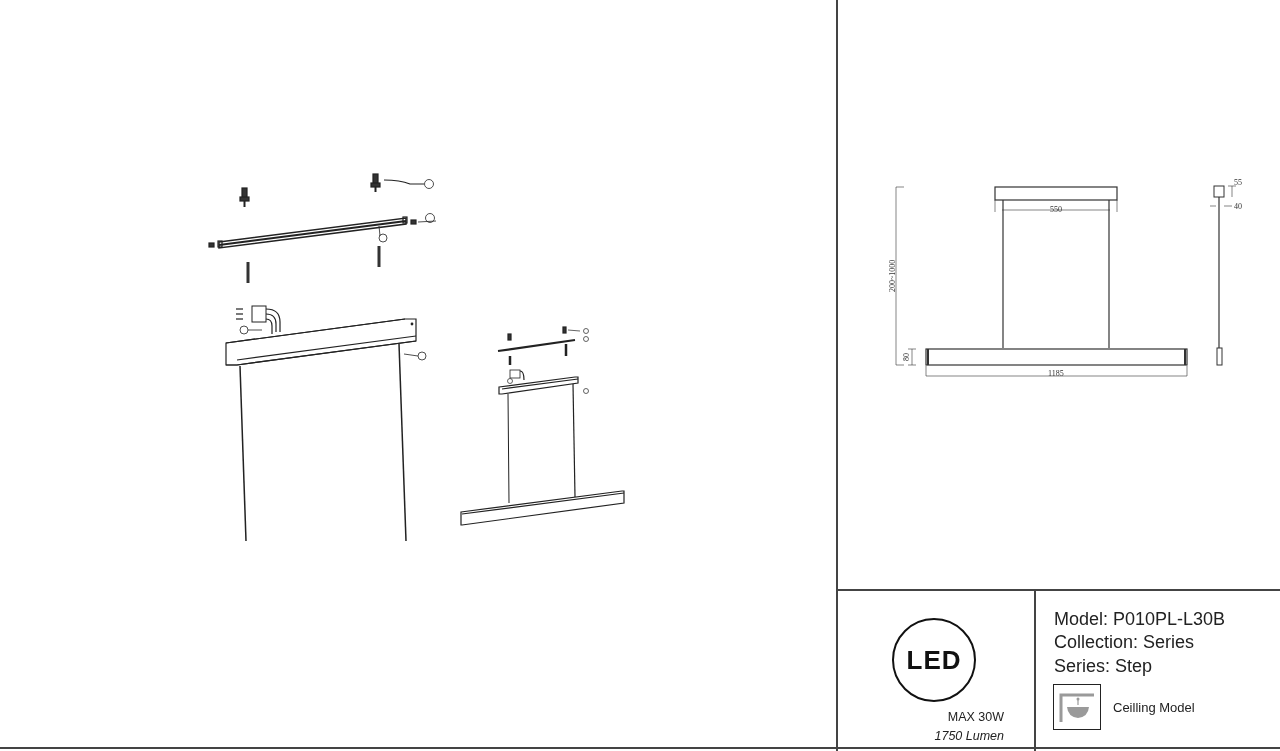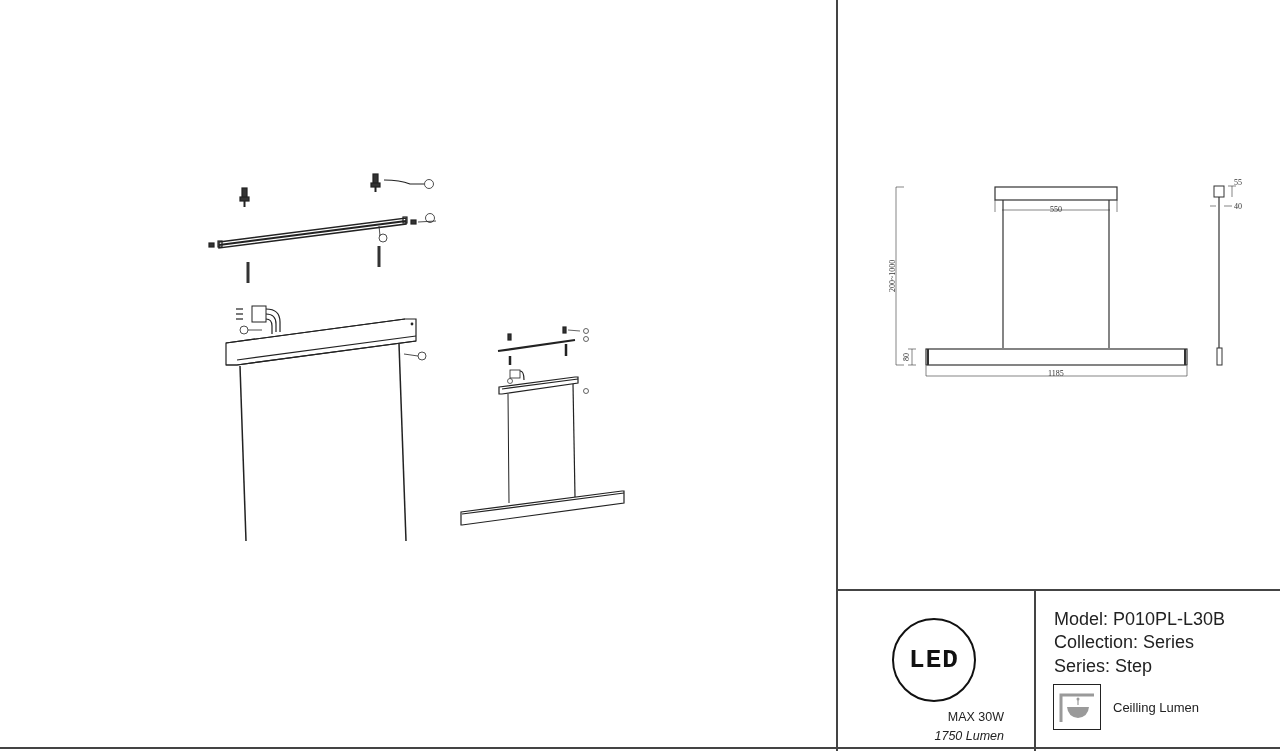--- a/index.html
+++ b/index.html
@@ -4,21 +4,21 @@
 <style>
   html, body { margin: 0; padding: 0; background: #ffffff; }
   body { width: 1280px; height: 751px; position: relative; overflow: hidden; font-family: "Liberation Sans", sans-serif; color: #222; }
   .abs { position: absolute; }
   .vdiv { position: absolute; left: 836px; top: 0; width: 2px; height: 751px; background: #444; }
   .hdiv { position: absolute; left: 837px; top: 589px; width: 443px; height: 2px; background: #444; }
   .bottom-line { position: absolute; left: 0; top: 747px; width: 1280px; height: 2px; background: #444; }
   .vdiv2 { position: absolute; left: 1034px; top: 590px; width: 2px; height: 161px; background: #444; }
   .drawing svg { position: absolute; left: 0; top: 0; }
   .led-badge { position: absolute; left: 892px; top: 618px; width: 84px; height: 84px; border: 2px solid #111; border-radius: 50%; display: flex; align-items: center; justify-content: center; box-sizing: border-box; }
-  .led-badge span { font-family: Liberation Mono, monospace; font-weight: 900; font-size: 26px; letter-spacing: 1px; color: #111; text-align: right; }
+  .led-badge span { font-family: Liberation Sans, sans-serif; font-weight: 900; font-size: 26px; letter-spacing: 1px; color: #111; text-align: right; }
   .led-text { position: absolute; left: 868px; width: 136px; text-align: right; font-size: 12.5px; color: #222; }
   .info-line { position: absolute; left: 1054px; font-size: 18px; color: #222; }
   .cat-icon { position: absolute; left: 1053px; top: 684px; width: 48px; height: 46px; border: 1.5px solid #222; box-sizing: border-box; }
   .cat-label { position: absolute; left: 1113px; top: 700px; font-size: 13px; color: #222; }
   .dim { font-family: "Liberation Serif", serif; font-size: 8px; fill: #333; }
 </style>
 </head>
 <body>
 
 <div class="vdiv"></div>
@@ -160,13 +160,13 @@
 <div class="info-line" style="top:656px;text-align:right;">Series: Step</div>
 
 <div class="cat-icon">
   <svg width="45" height="43" viewBox="0 0 45 43">
     <path d="M7 37 L7 10 L40 10" stroke="#9a9a9a" stroke-width="3" fill="none"></path>
     <line x1="24" y1="14" x2="24" y2="20" stroke="#9a9a9a" stroke-width="1.2"></line>
     <circle cx="24" cy="14" r="1.5" fill="#9a9a9a"></circle>
     <path d="M13 22 L35 22 Q34 32 24 33 Q14 32 13 22 Z" fill="#9a9a9a"></path>
   </svg>
 </div>
-<div class="cat-label">Ceilling Lumen</div>
+<div class="cat-label">Ceilling Model</div>
 
 </body></html>

